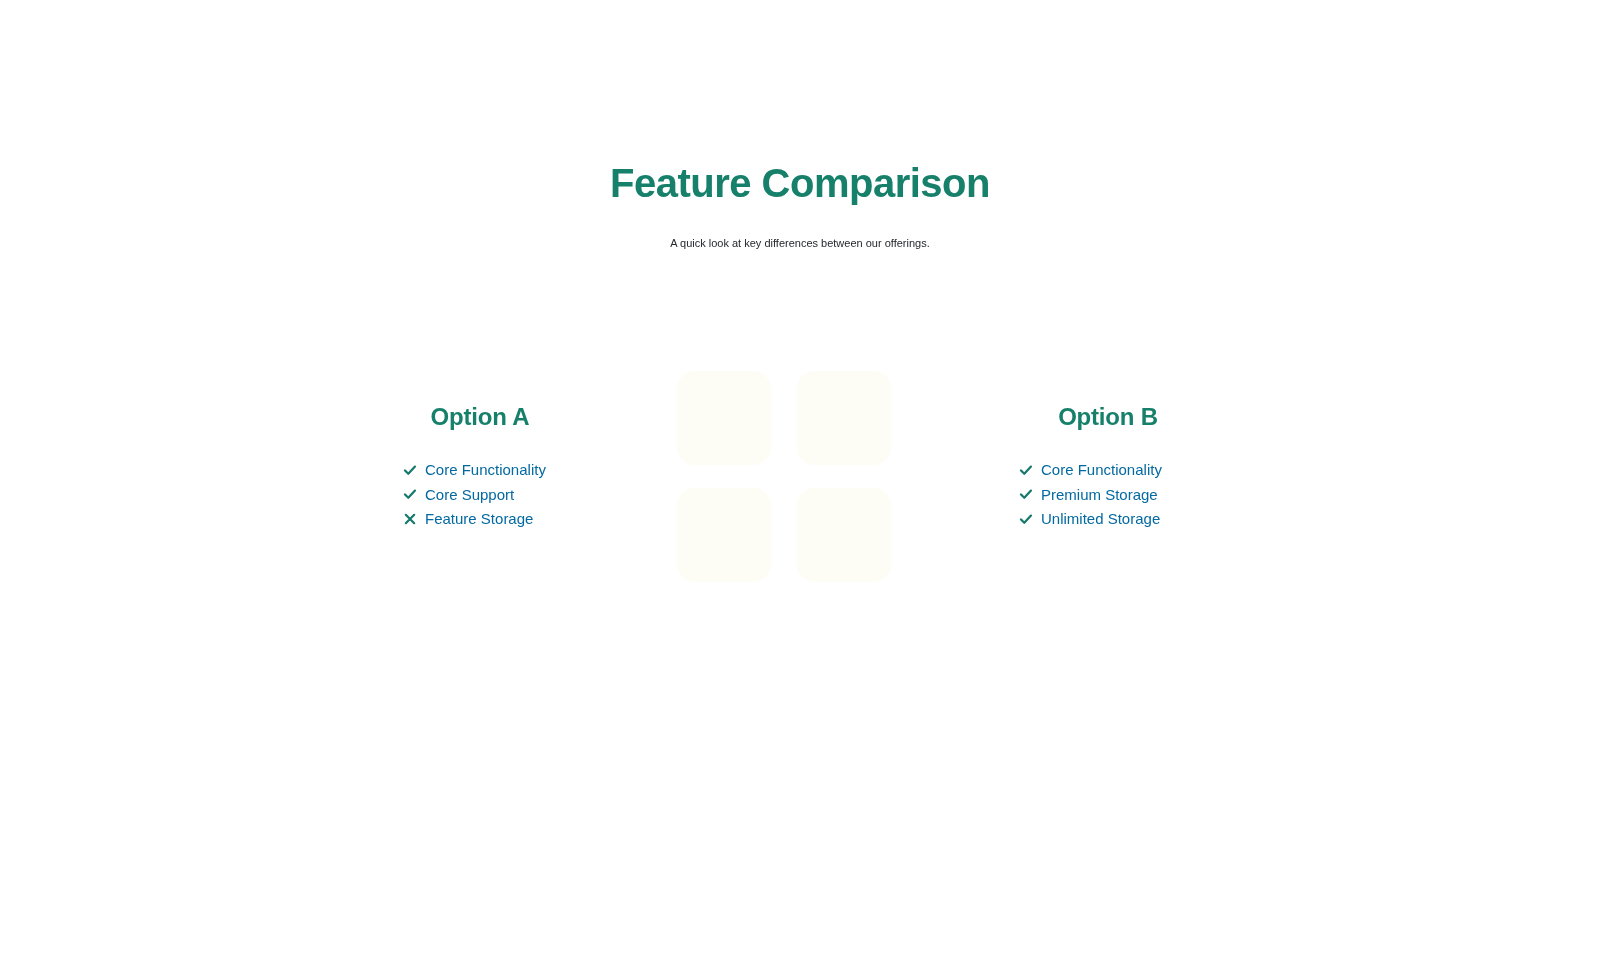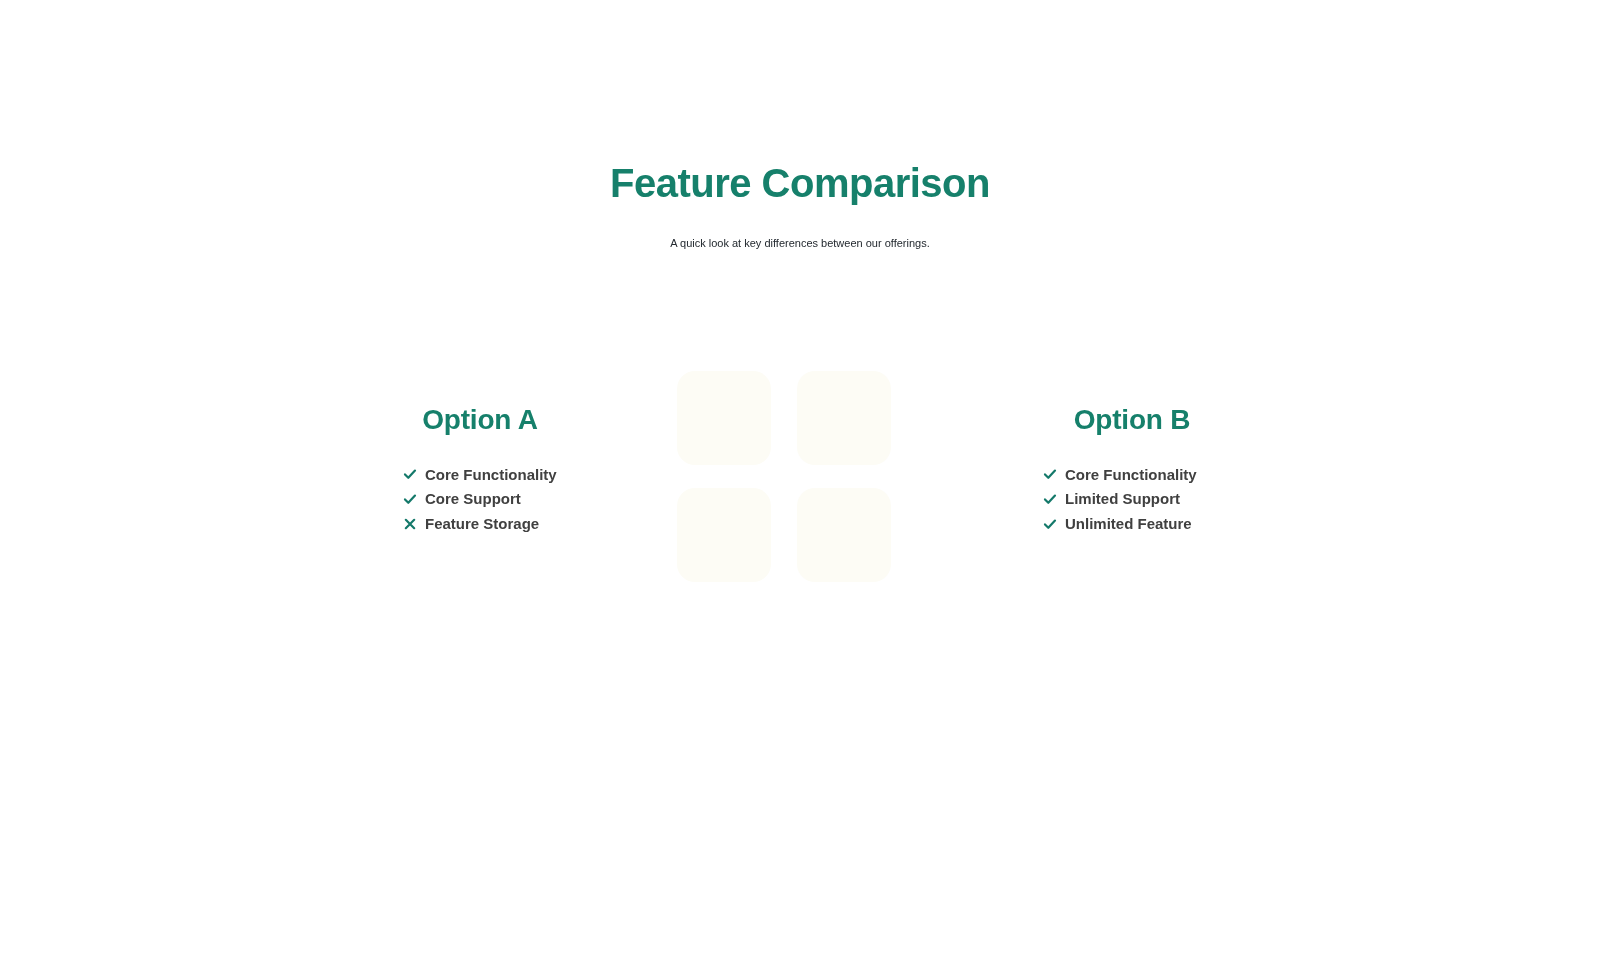--- a/index.html
+++ b/index.html
@@ -54,24 +54,24 @@
     height: 230px;
   }
 
   .column {
     position: absolute;
     top: 32px;
     width: 300px;
   }
 
   .column-a { left: 330px; }
-  .column-b { right: 318px; }
+  .column-b { right: 342px; }
 
   .column-title {
-    font-size: 28px;
+    font-size: 24px;
     font-weight: 700;
     color: #16806b;
     text-align: center;
     line-height: 1.2;
     letter-spacing: -0.2px;
   }
 
   .feature-list {
     list-style: none;
     margin-top: 27px;
@@ -98,22 +98,22 @@
     height: 14px;
     display: inline-flex;
     align-items: center;
     justify-content: center;
   }
 
   .feature-icon svg { display: block; }
 
   .feature-label {
     font-size: 15px;
-    font-weight: 700;
-    color: #404040;
+    font-weight: 400;
+    color: #0369a1;
     line-height: 1.45;
     white-space: nowrap;
   }
 
   
   .center-grid {
     position: absolute;
     top: 371px;
     left: 677px;
     width: 214px;
@@ -195,29 +195,29 @@
           </span>
           <span class="feature-label">Core Functionality</span>
         </li>
 
         <li class="feature-row">
           <span class="feature-icon">
             <svg width="14" height="14" viewBox="0 0 14 14" aria-hidden="true">
               <path d="M2 7.4 L5.3 10.8 L12 3.6" fill="none" stroke="#14796a" stroke-width="2.2" stroke-linecap="round" stroke-linejoin="round"></path>
             </svg>
           </span>
-          <span class="feature-label">Limited Support</span>
-        </li>
-
-        <li class="feature-row">
-          <span class="feature-icon">
-            <svg width="14" height="14" viewBox="0 0 14 14" aria-hidden="true">
-              <path d="M2 7.4 L5.3 10.8 L12 3.6" fill="none" stroke="#14796a" stroke-width="2.2" stroke-linecap="round" stroke-linejoin="round"></path>
-            </svg>
-          </span>
-          <span class="feature-label">Unlimited Feature</span>
+          <span class="feature-label">Premium Storage</span>
+        </li>
+
+        <li class="feature-row">
+          <span class="feature-icon">
+            <svg width="14" height="14" viewBox="0 0 14 14" aria-hidden="true">
+              <path d="M2 7.4 L5.3 10.8 L12 3.6" fill="none" stroke="#14796a" stroke-width="2.2" stroke-linecap="round" stroke-linejoin="round"></path>
+            </svg>
+          </span>
+          <span class="feature-label">Unlimited Storage</span>
         </li>
 
       </ul>
     </div>
 
   </div>
 </div>
 
 </body></html>

